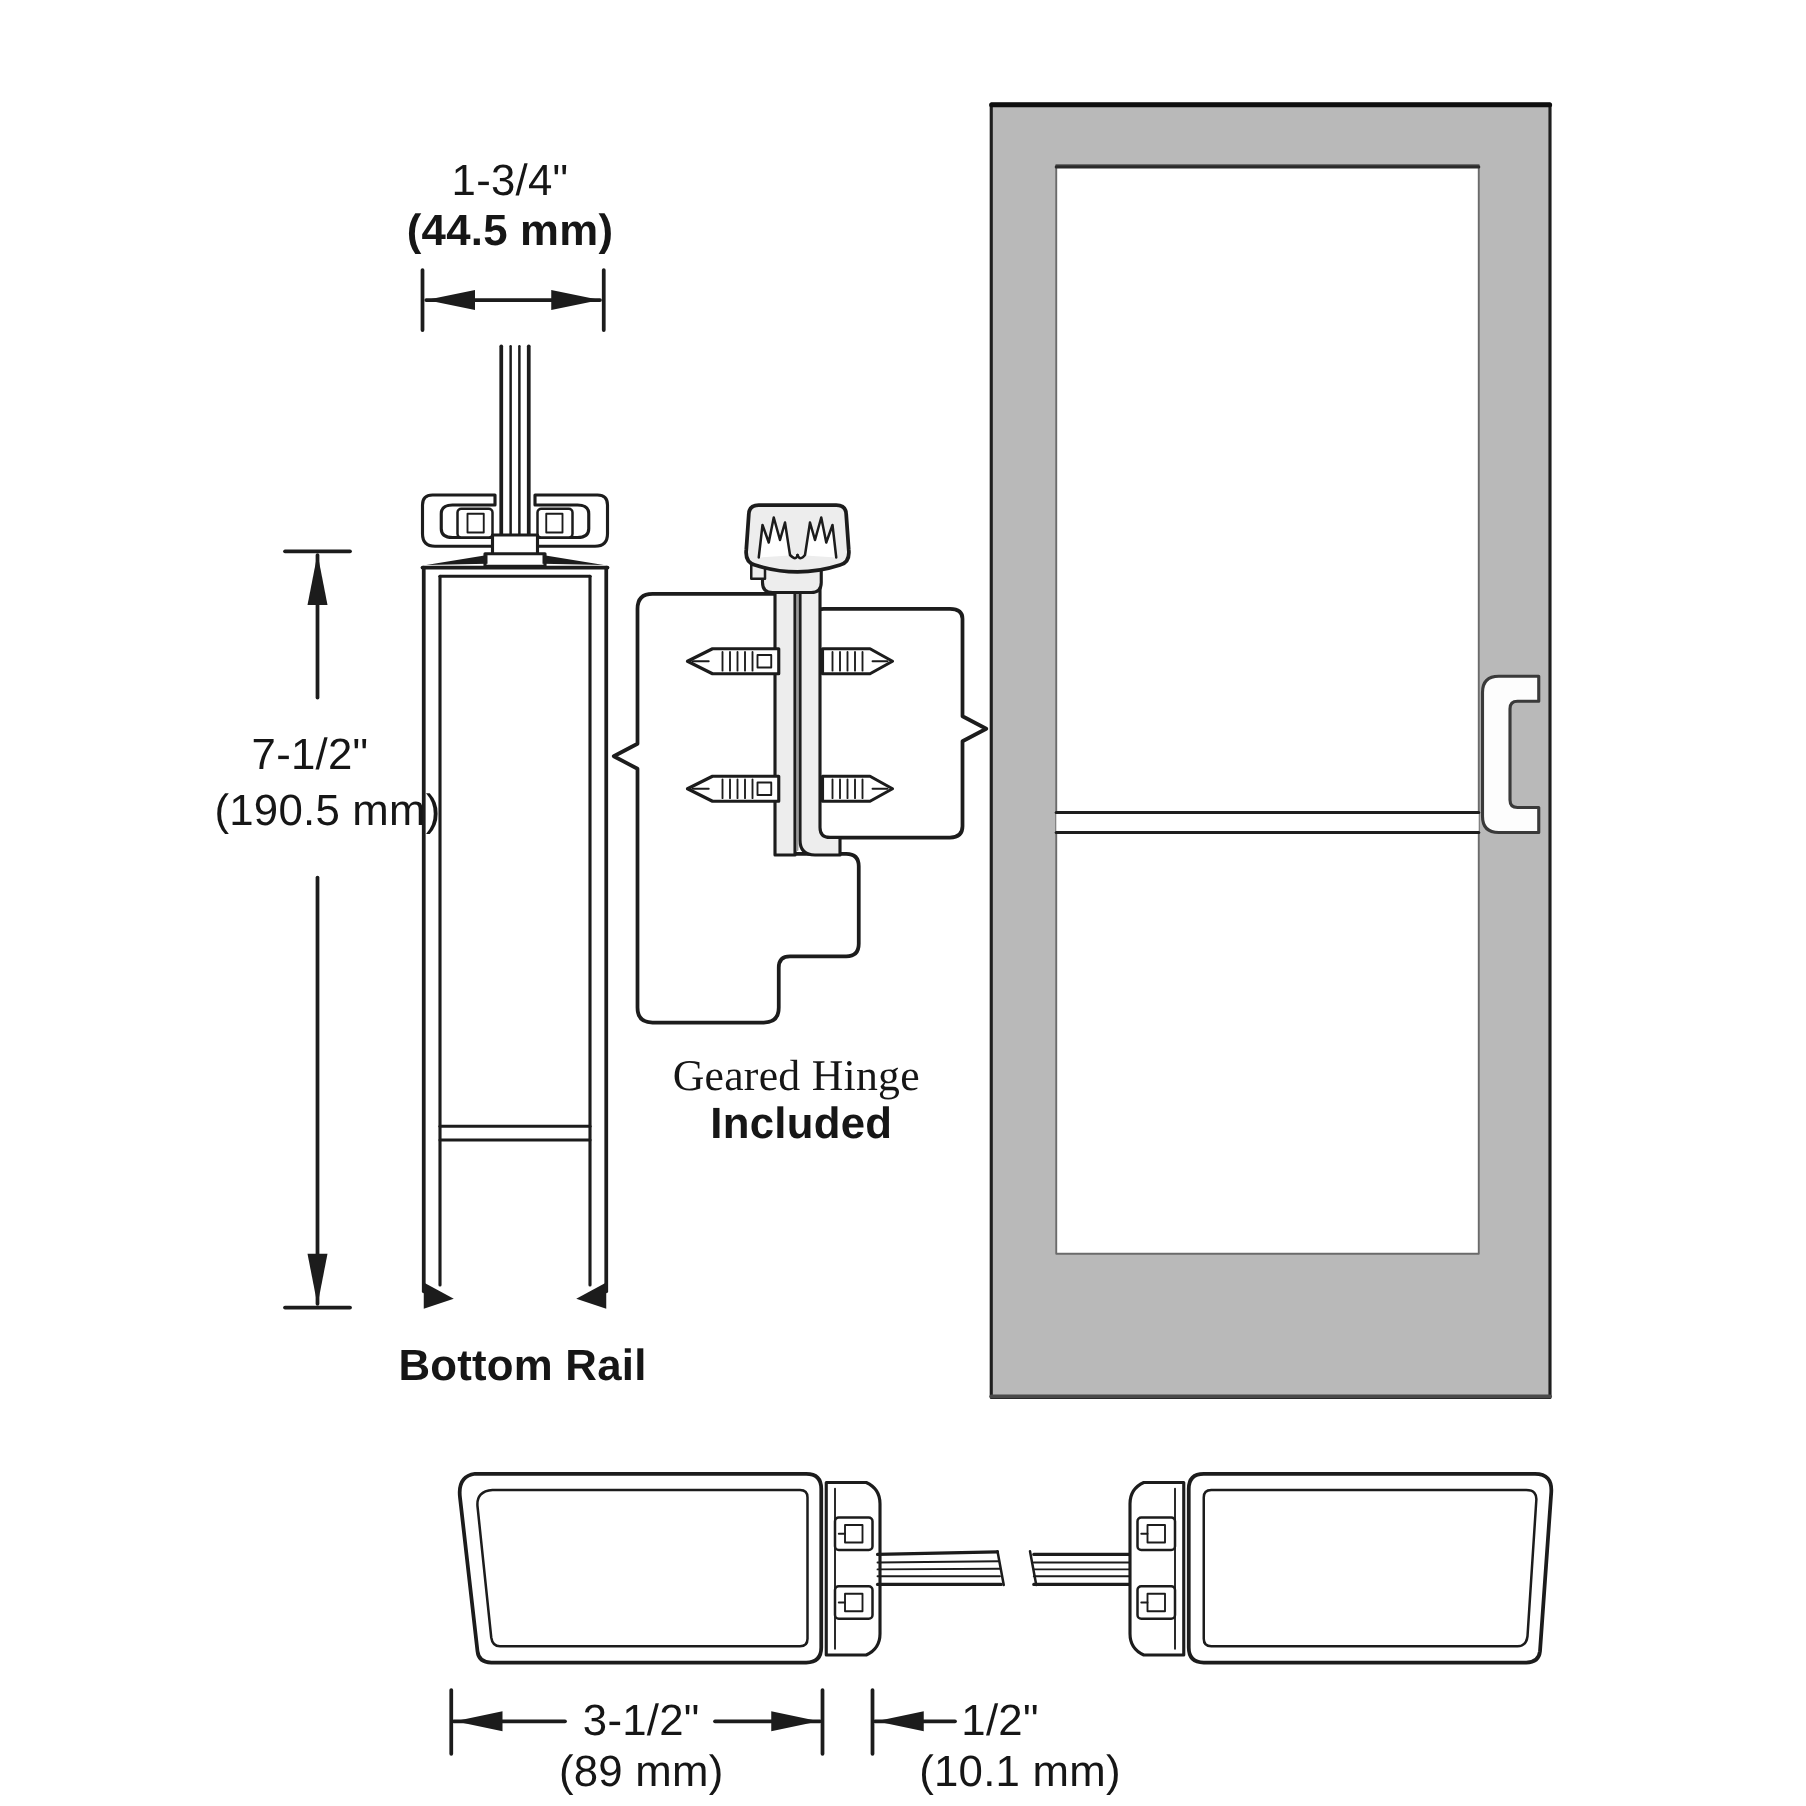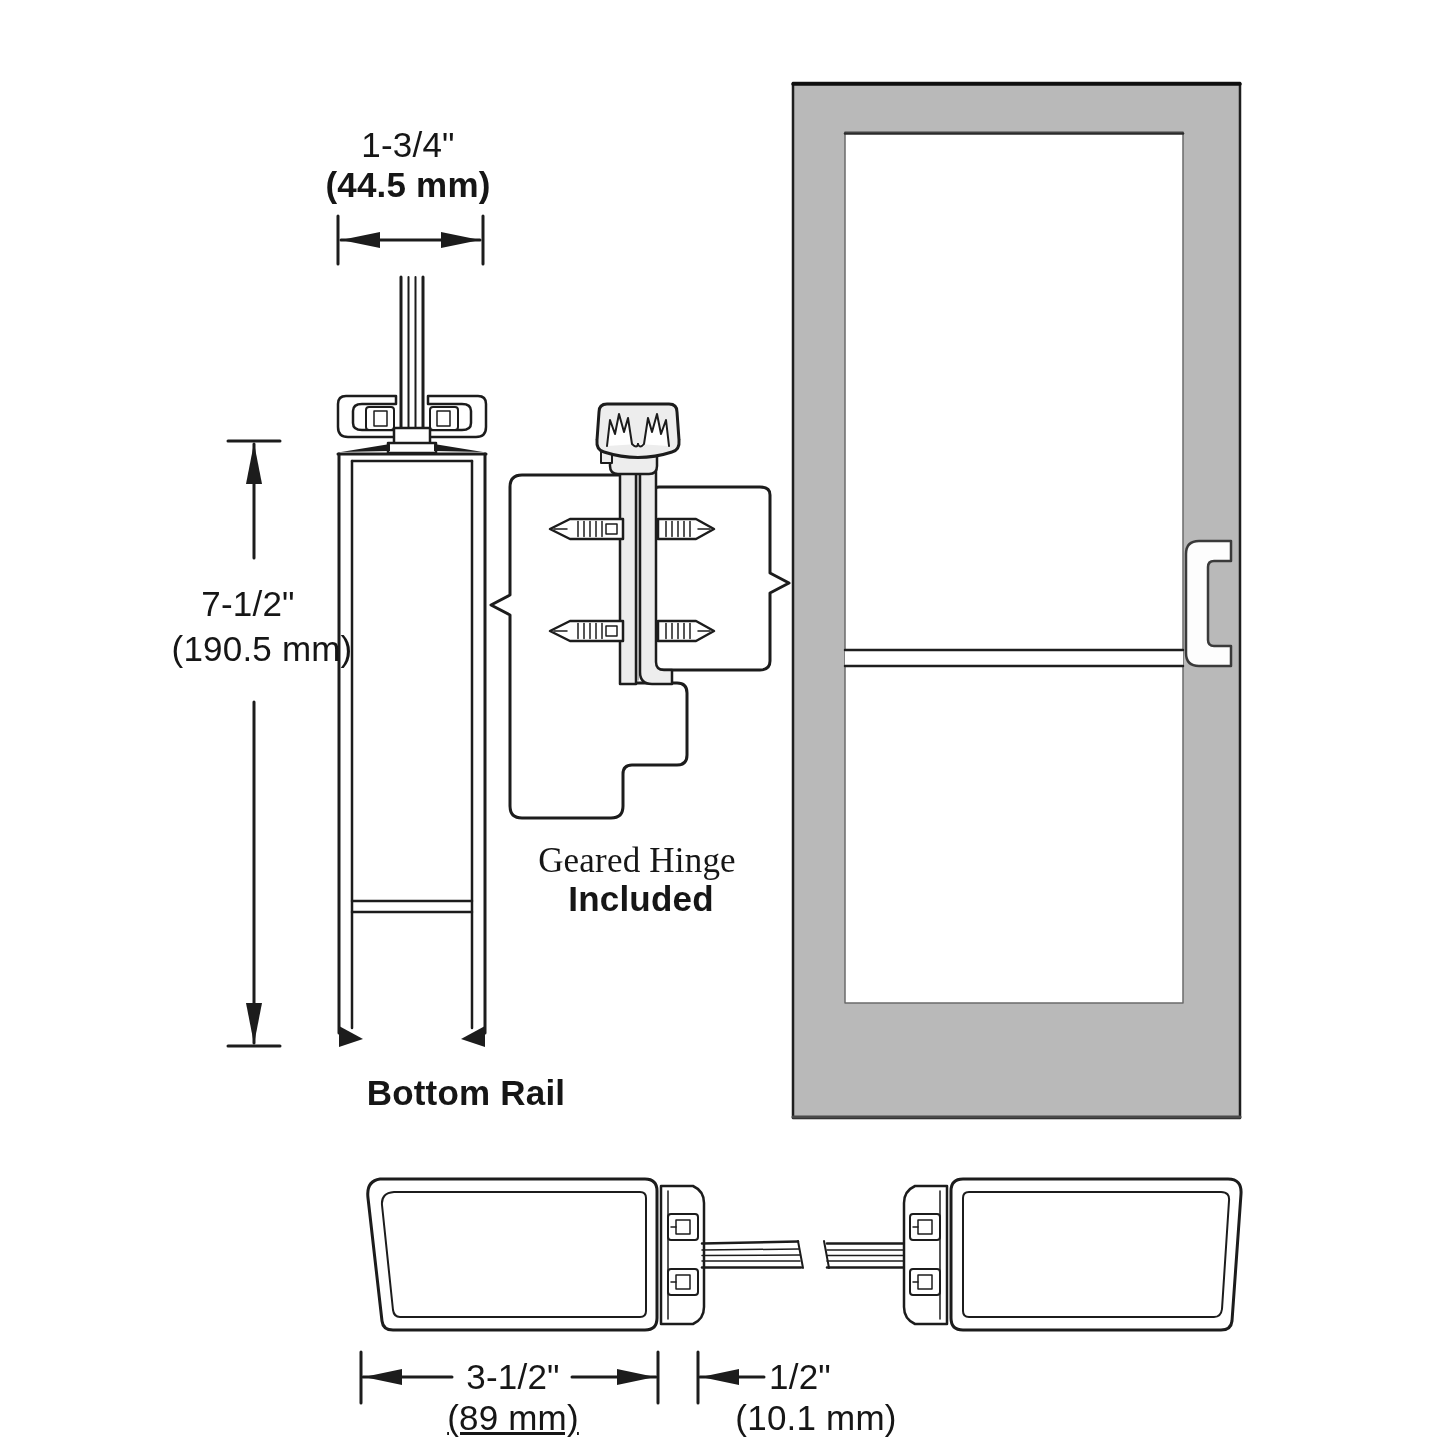--- a/index.html
+++ b/index.html
@@ -15,21 +15,21 @@
   .txt{
     position:absolute;
     transform:translateX(-50%);
     white-space:nowrap;
     font-size:35px;
     font-weight:500;
     line-height:1.08;
     color:#161616;
     letter-spacing:0.2px;
   }
-  .lbl{font-weight:600;margin-left:48px;}
+  .lbl{font-weight:600;}
 </style>
 </head>
 <body>
 
 <div class="stage">
 
   <svg width="1445" height="1445" viewBox="0 0 1445 1445" stroke-linejoin="round" stroke-linecap="round">
     <defs>
       <g id="screw-left">
         <path d="M0,10 L20,0 H73 V20 H20 Z" fill="#ffffff" stroke="#1c1c1c" stroke-width="2.5"></path>
@@ -201,18 +201,18 @@
 
   <div class="txt" style="left:248px;top:585px;">7-1/2"</div>
   <div class="txt" style="left:245px;top:630px;margin-left:17px;">(190.5 mm)</div>
 
   <div class="txt lbl" style="left:418px;top:1074px;">Bottom Rail</div>
 
   <div class="txt" style="left:637px;top:842px;font-family:Liberation Serif, serif;">Geared Hinge</div>
   <div class="txt" style="left:641px;top:880px;font-weight:bold;">Included</div>
 
   <div class="txt" style="left:513px;top:1358px;">3-1/2"</div>
-  <div class="txt" style="left:513px;top:1399px;text-decoration:underline;">(89 mm)</div>
+  <div class="txt" style="left:513px;top:1399px;">(89 mm)</div>
 
   <div class="txt" style="left:800px;top:1358px;">1/2"</div>
   <div class="txt" style="left:816px;top:1399px;">(10.1 mm)</div>
 
 </div>
 
 </body></html>

